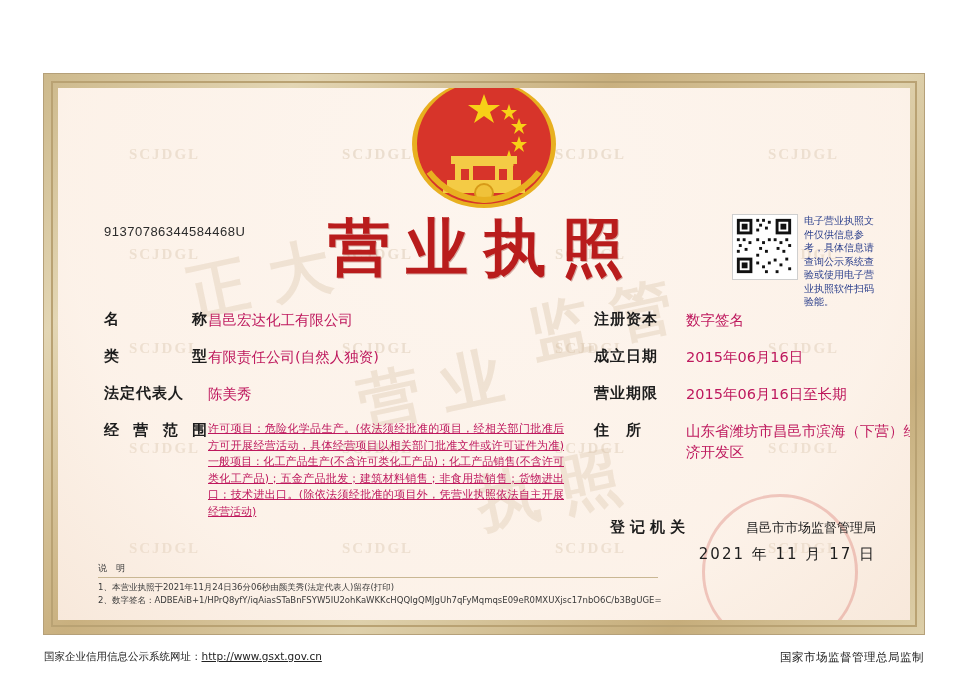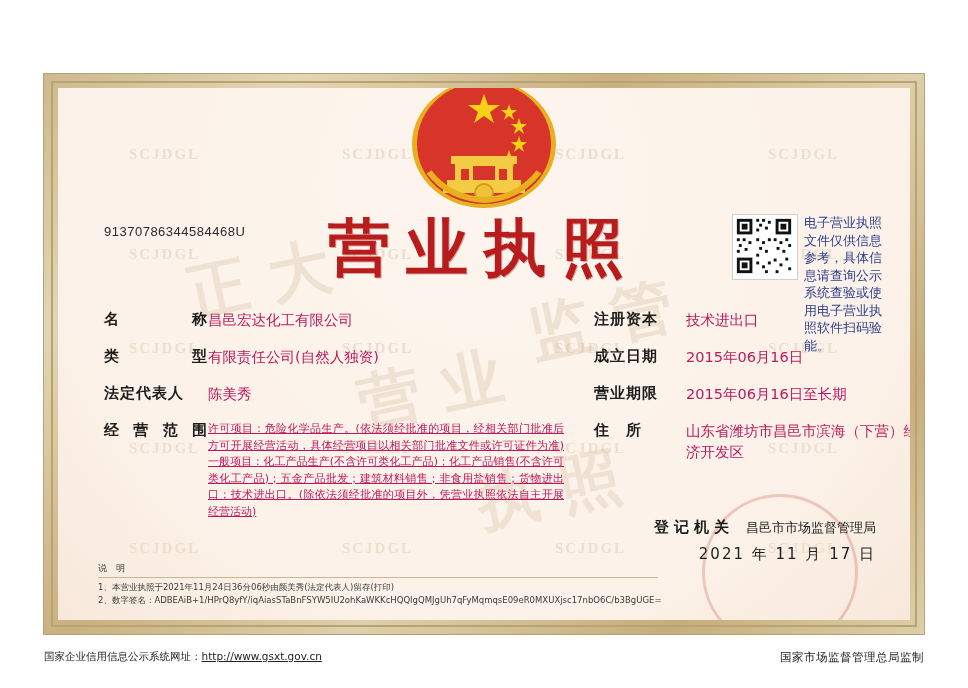--- a/index.html
+++ b/index.html
@@ -145,21 +145,21 @@
   }
   .qr-code {
     width: 64px; height: 64px;
     background: #ffffff;
     border: 1px solid #cfcfcf;
     position: relative;
   }
   .qr-note {
     margin-left: 6px;
     width: 78px;
-    font-size: 13px;
+    font-size: 10px;
     line-height: 1.35;
     color: #2b3f8c;
     font-family: "DejaVu Sans", sans-serif;
   }
 
   
   .fields {
     position: absolute;
     left: 46px;
     right: 28px;
@@ -215,20 +215,21 @@
     right: 34px;
     top: 430px;
     text-align: right;
     z-index: 4;
   }
   .reg-line {
     display: flex;
     align-items: baseline;
     justify-content: flex-end;
     margin-bottom: 8px;
+    gap: 44px;
   }
   .reg-label {
     font-family: "DejaVu Sans", sans-serif;
     font-size: 15px;
     font-weight: 700;
     letter-spacing: 5px;
     color: #1d1d1d;
   }
   .reg-value {
     font-family: Liberation Serif, serif;
@@ -482,21 +483,21 @@
               </div>
             <div class="fvalue small scope-value">许可项目：危险化学品生产。(依法须经批准的项目，经相关部门批准后方可开展经营活动，具体经营项目以相关部门批准文件或许可证件为准) 一般项目：化工产品生产(不含许可类化工产品)；化工产品销售(不含许可类化工产品)；五金产品批发；建筑材料销售；非食用盐销售；货物进出口；技术进出口。(除依法须经批准的项目外，凭营业执照依法自主开展经营活动)</div>
           </div>
 
         </div>
 
         <div class="col-right">
 
           <div class="frow">
             <div class="flabel" style="width:92px;">注册资本</div>
-            <div class="fvalue">技术进出口</div>
+            <div class="fvalue">数字签名</div>
           </div>
 
           <div class="frow">
             <div class="flabel" style="width:92px;">成立日期</div>
             <div class="fvalue">2015年06月16日</div>
           </div>
 
           <div class="frow">
             <div class="flabel" style="width:92px;">营业期限</div>
             <div class="fvalue">2015年06月16日至长期</div>

